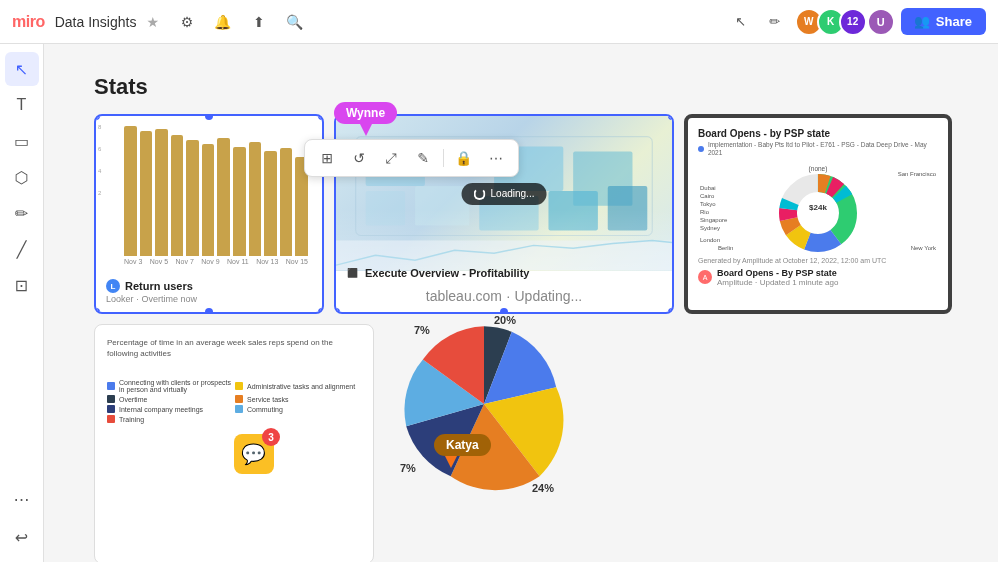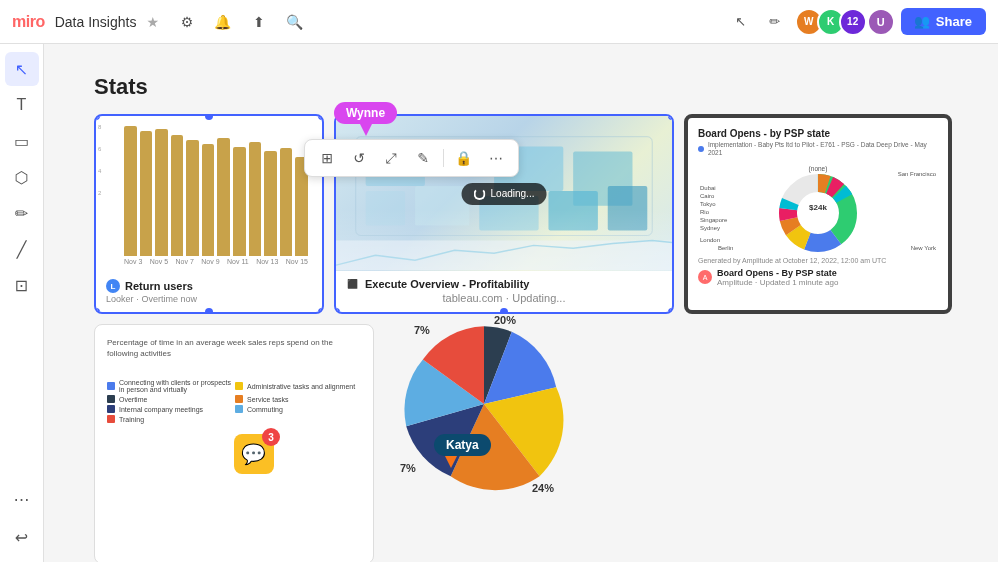--- a/index.html
+++ b/index.html
@@ -259,21 +259,21 @@
     @keyframes spin { to { transform: rotate(360deg); } }
     .tableau-footer {
       position: absolute;
       bottom: 8px; left: 10px; right: 10px;
     }
     .tableau-footer-title {
       font-size: 11px; font-weight: 600; color: #222;
       display: flex; align-items: center; gap: 5px;
     }
     .tableau-footer-sub {
-      font-size: 11px; color: #888; margin-top: 1px;
+      font-size: 14px; color: #888; margin-top: 8px;
     }
     .tableau-icon {
       width: 14px; height: 14px;
       display: inline-flex; align-items: center; justify-content: center;
       font-size: 9px; color: #e85d04;
     }
 
     
     .board-opens-card {
       width: 268px;
@@ -407,21 +407,21 @@
     }
     .pie-svg { width: 100%; height: 100%; }
 
     
     .katya-badge {
       position: absolute;
       top: 390px; left: 390px;
       z-index: 300;
     }
     .katya-user-badge {
-      background: #0c4a6e;
+      background: #a16207;
       color: #fff;
       border-radius: 20px;
       padding: 4px 12px;
       font-size: 12px;
       font-weight: 600;
     }
     .katya-arrow {
       position: absolute;
       bottom: -12px; left: 30%;
       transform: translateX(-50%);

